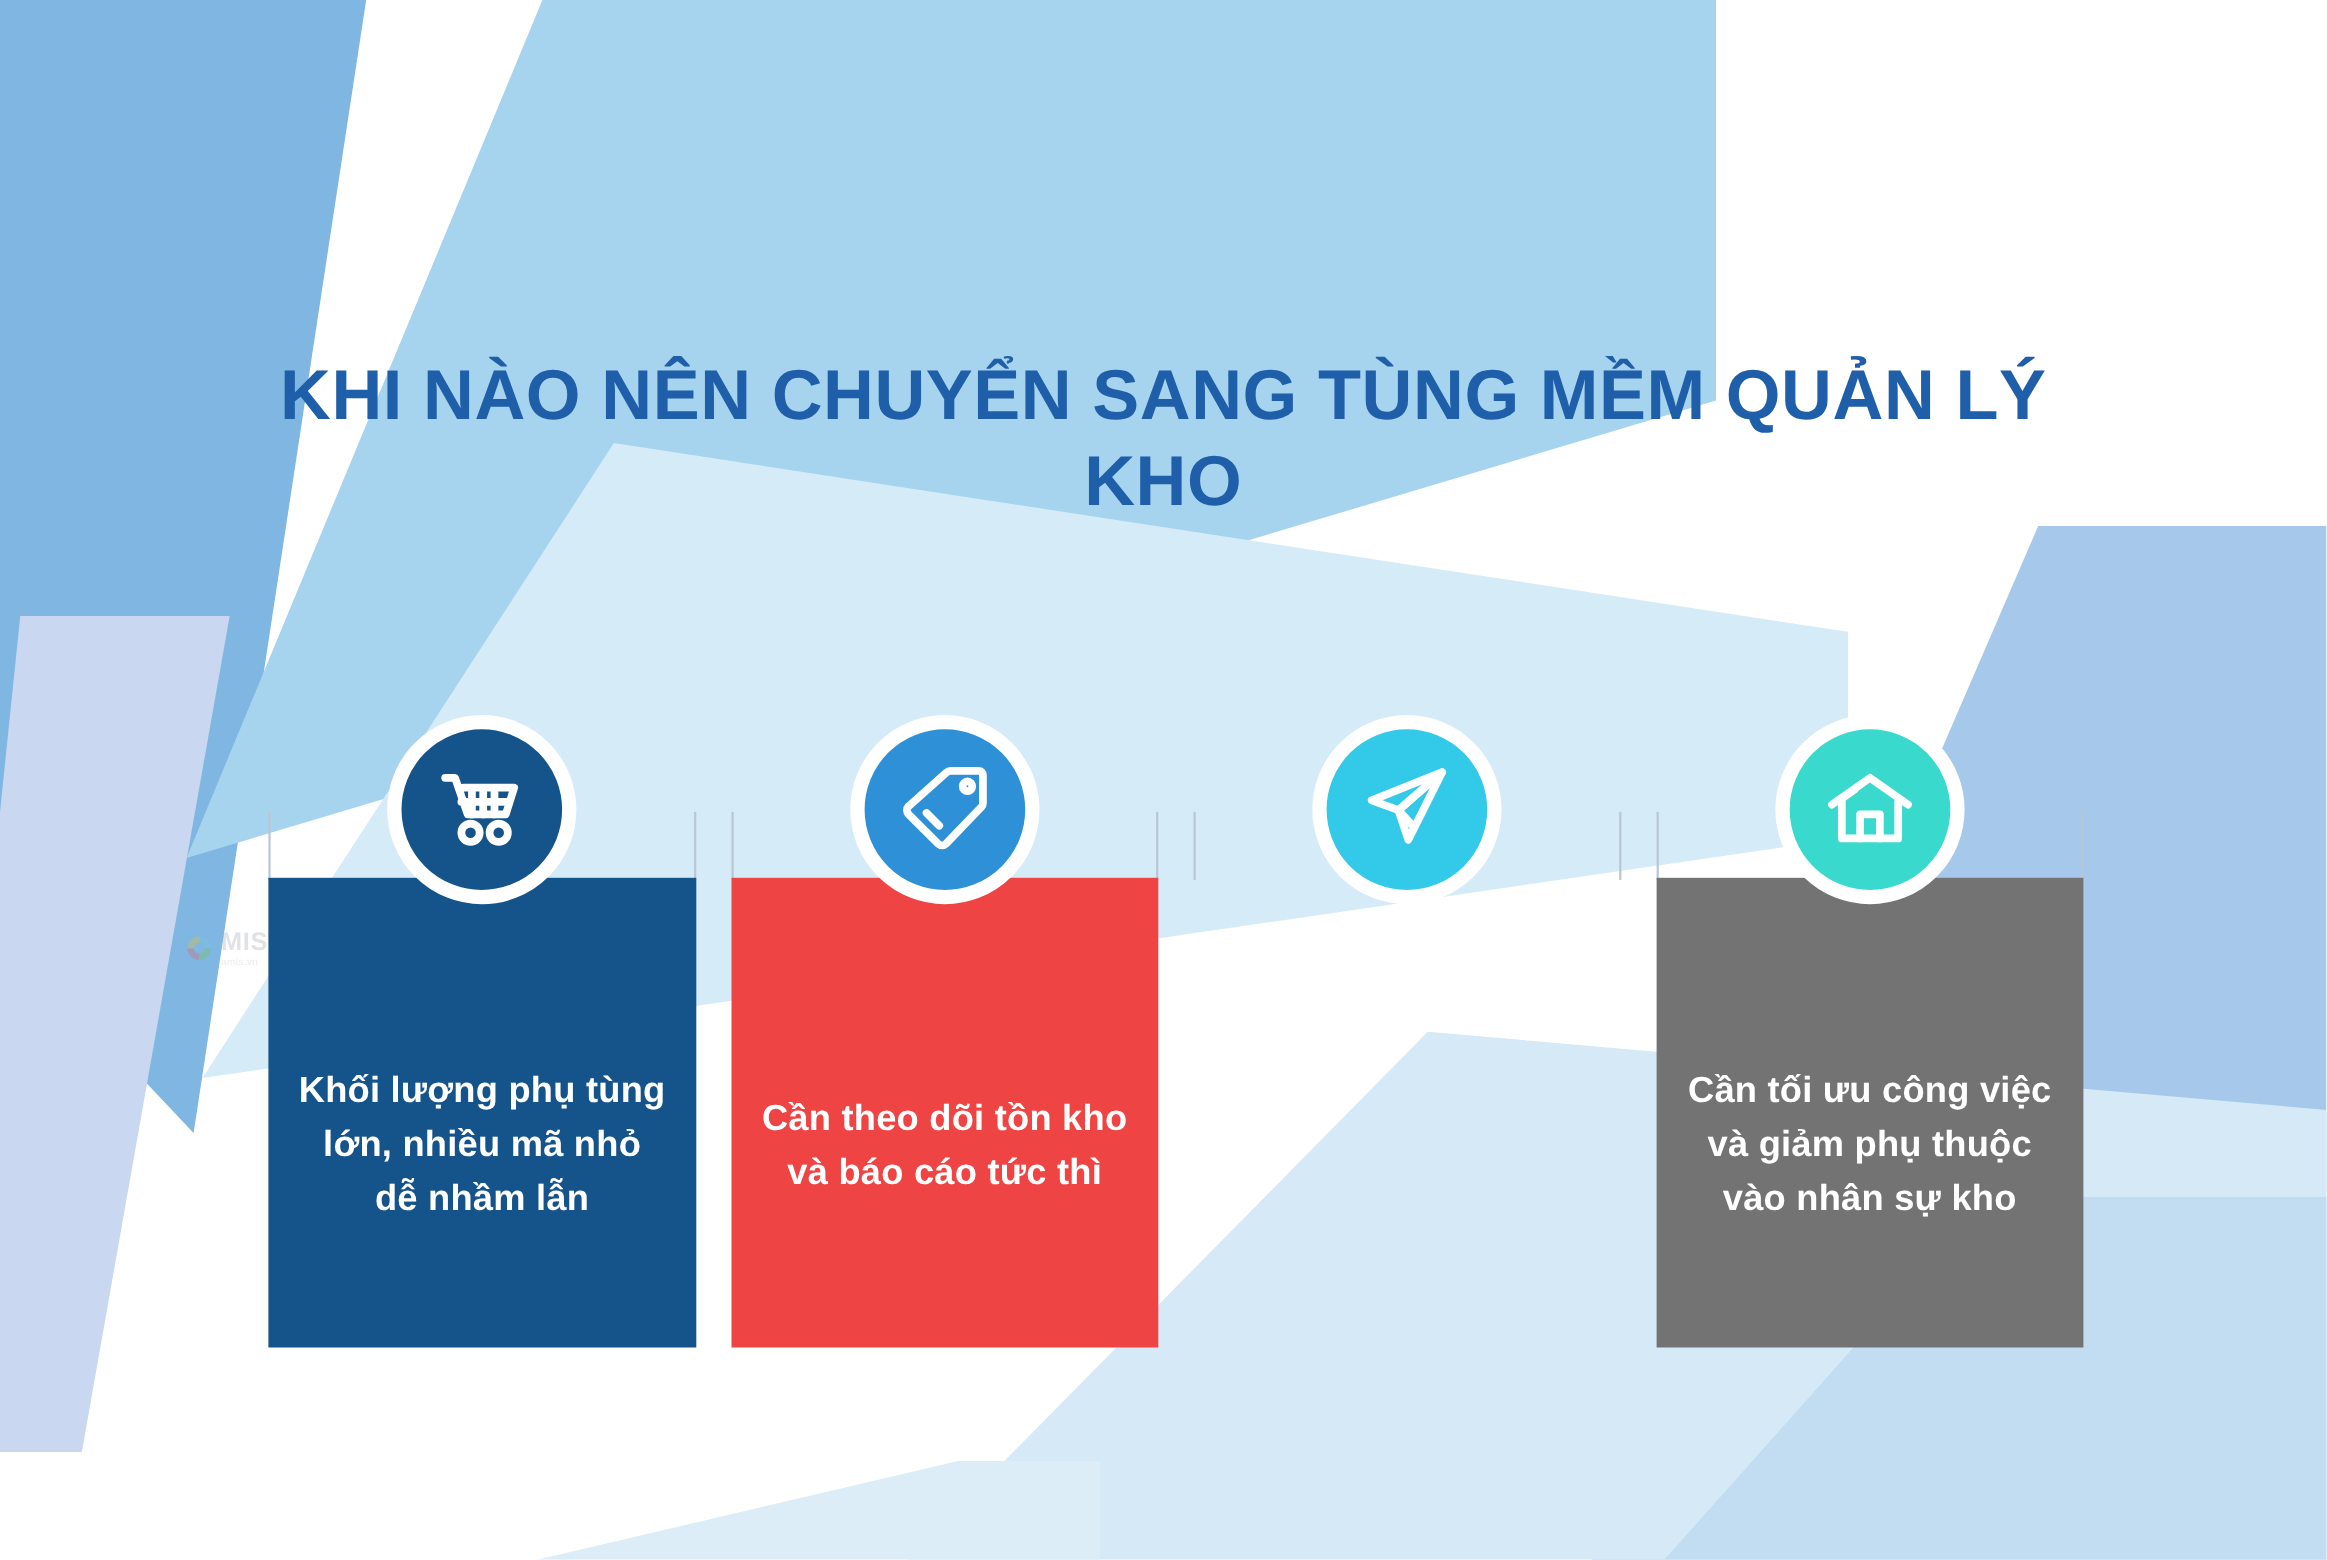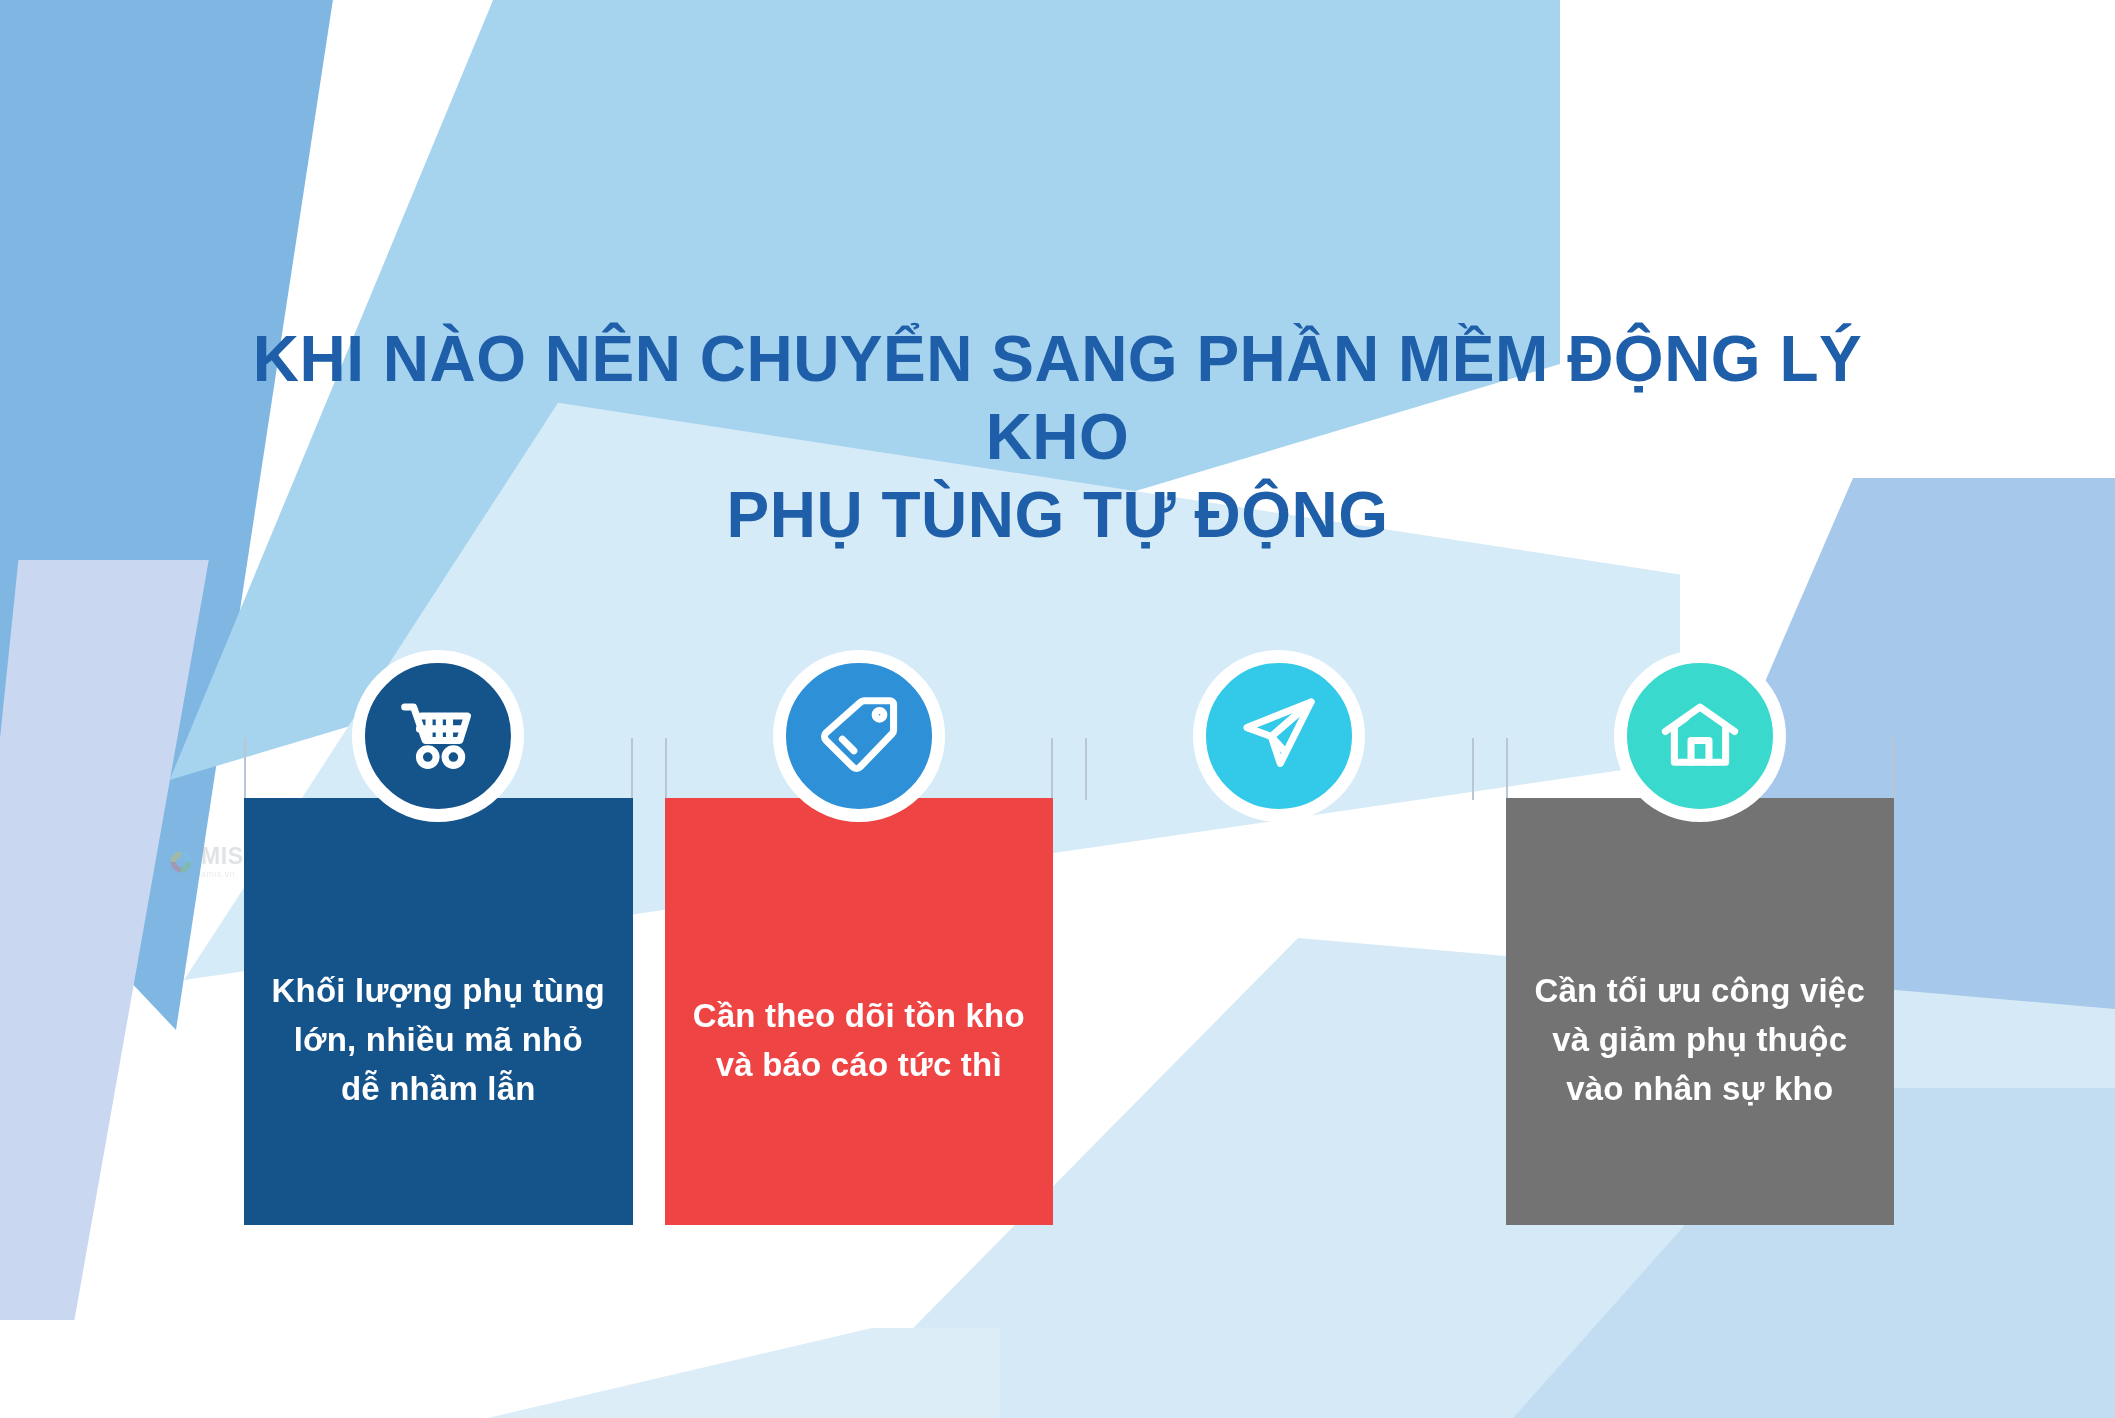--- a/index.html
+++ b/index.html
@@ -211,22 +211,21 @@
     <div class="shape tl-lav"></div>
     <div class="shape tl-mid"></div>
     <div class="shape tl-pale"></div>
     <div class="shape br-blue"></div>
     <div class="shape br-pale"></div>
     <div class="shape br-pale2"></div>
     <div class="shape bl-pale"></div>
   </div>
 
   <div class="title" style="color: rgb(31, 95, 169);">
-    <span class="line">KHI NÀO NÊN CHUYỂN SANG PHẦN MỀM ĐỘNG LÝ KHO</span>
-    <span class="line">PHỤ TÙNG TỰ ĐỘNG</span>
+    <span class="line">KHI NÀO NÊN CHUYỂN SANG TÙNG MỀM QUẢN LÝ KHO</span>
   </div>
 
   <div class="watermark">
     <span class="wm-mark">
       <svg viewBox="0 0 32 32" xmlns="http://www.w3.org/2000/svg">
         <path d="M16 3 A13 13 0 0 1 29 16 L22 16 A6 6 0 0 0 16 10 Z" fill="#7ec8e8"></path>
         <path d="M29 16 A13 13 0 0 1 16 29 L16 22 A6 6 0 0 0 22 16 Z" fill="#7ac943"></path>
         <path d="M16 29 A13 13 0 0 1 3 16 L10 16 A6 6 0 0 0 16 22 Z" fill="#f05a5a"></path>
         <path d="M3 16 A13 13 0 0 1 16 3 L16 10 A6 6 0 0 0 10 16 Z" fill="#f5c518"></path>
       </svg>

